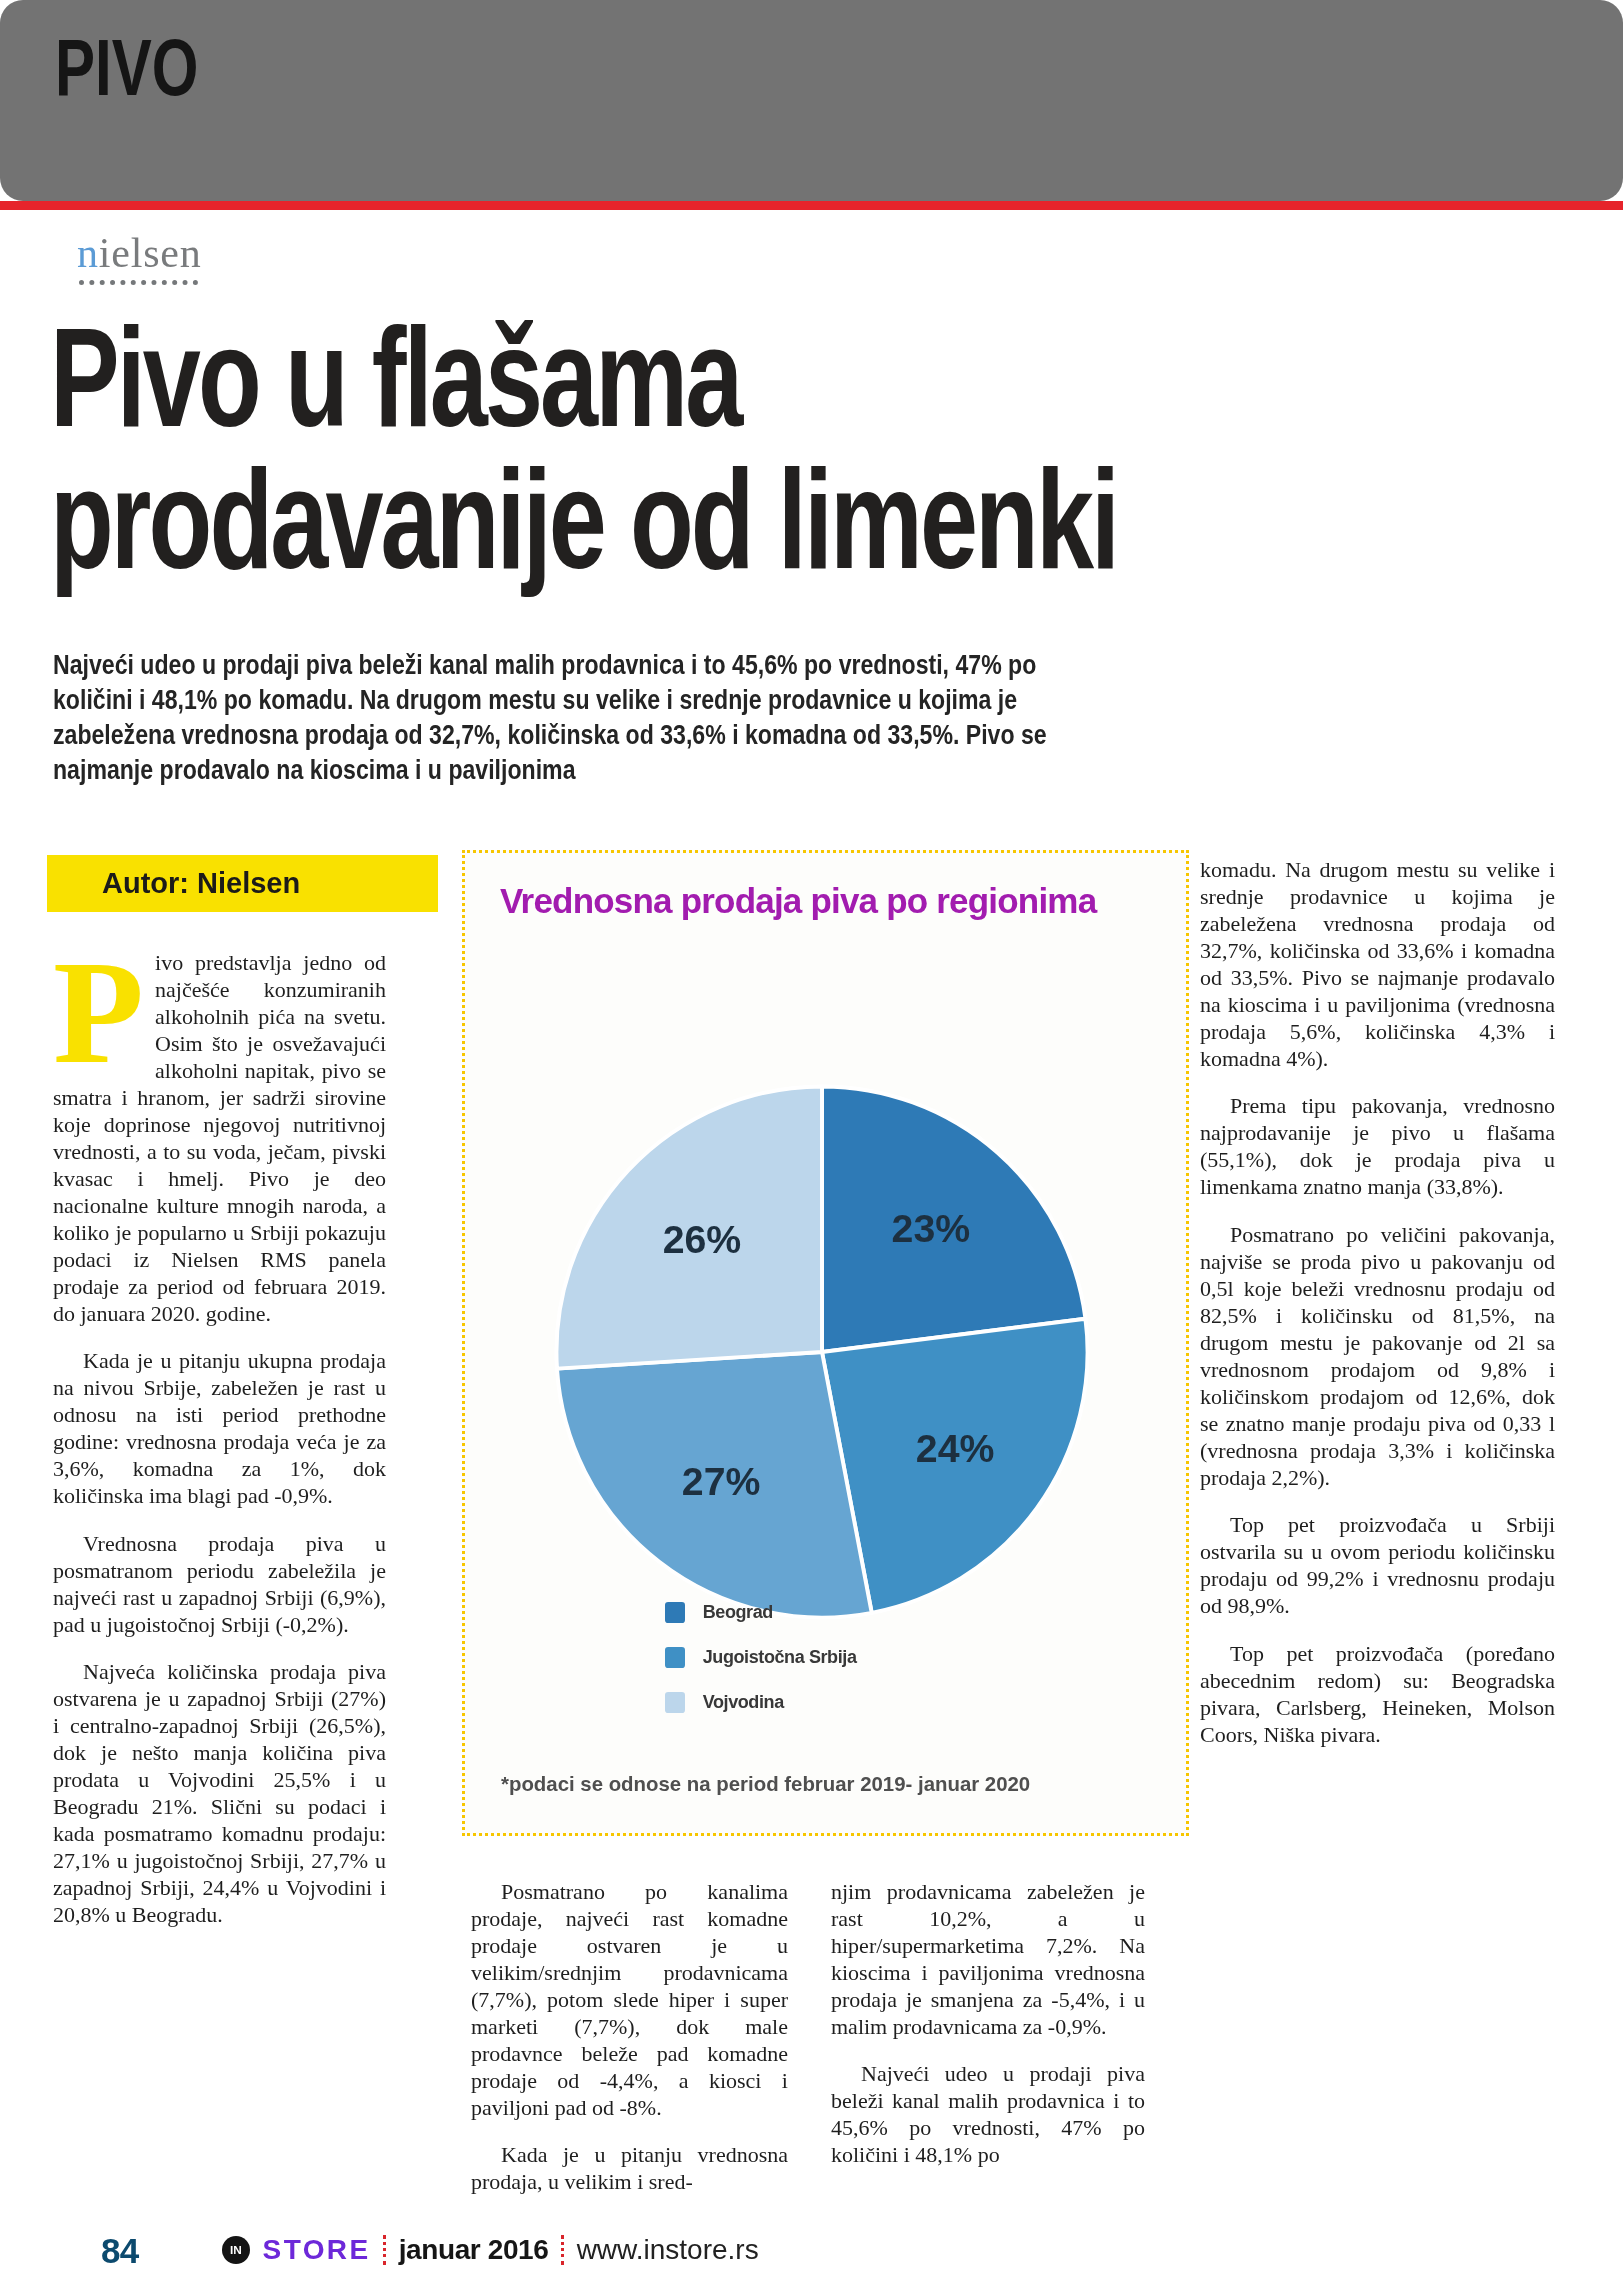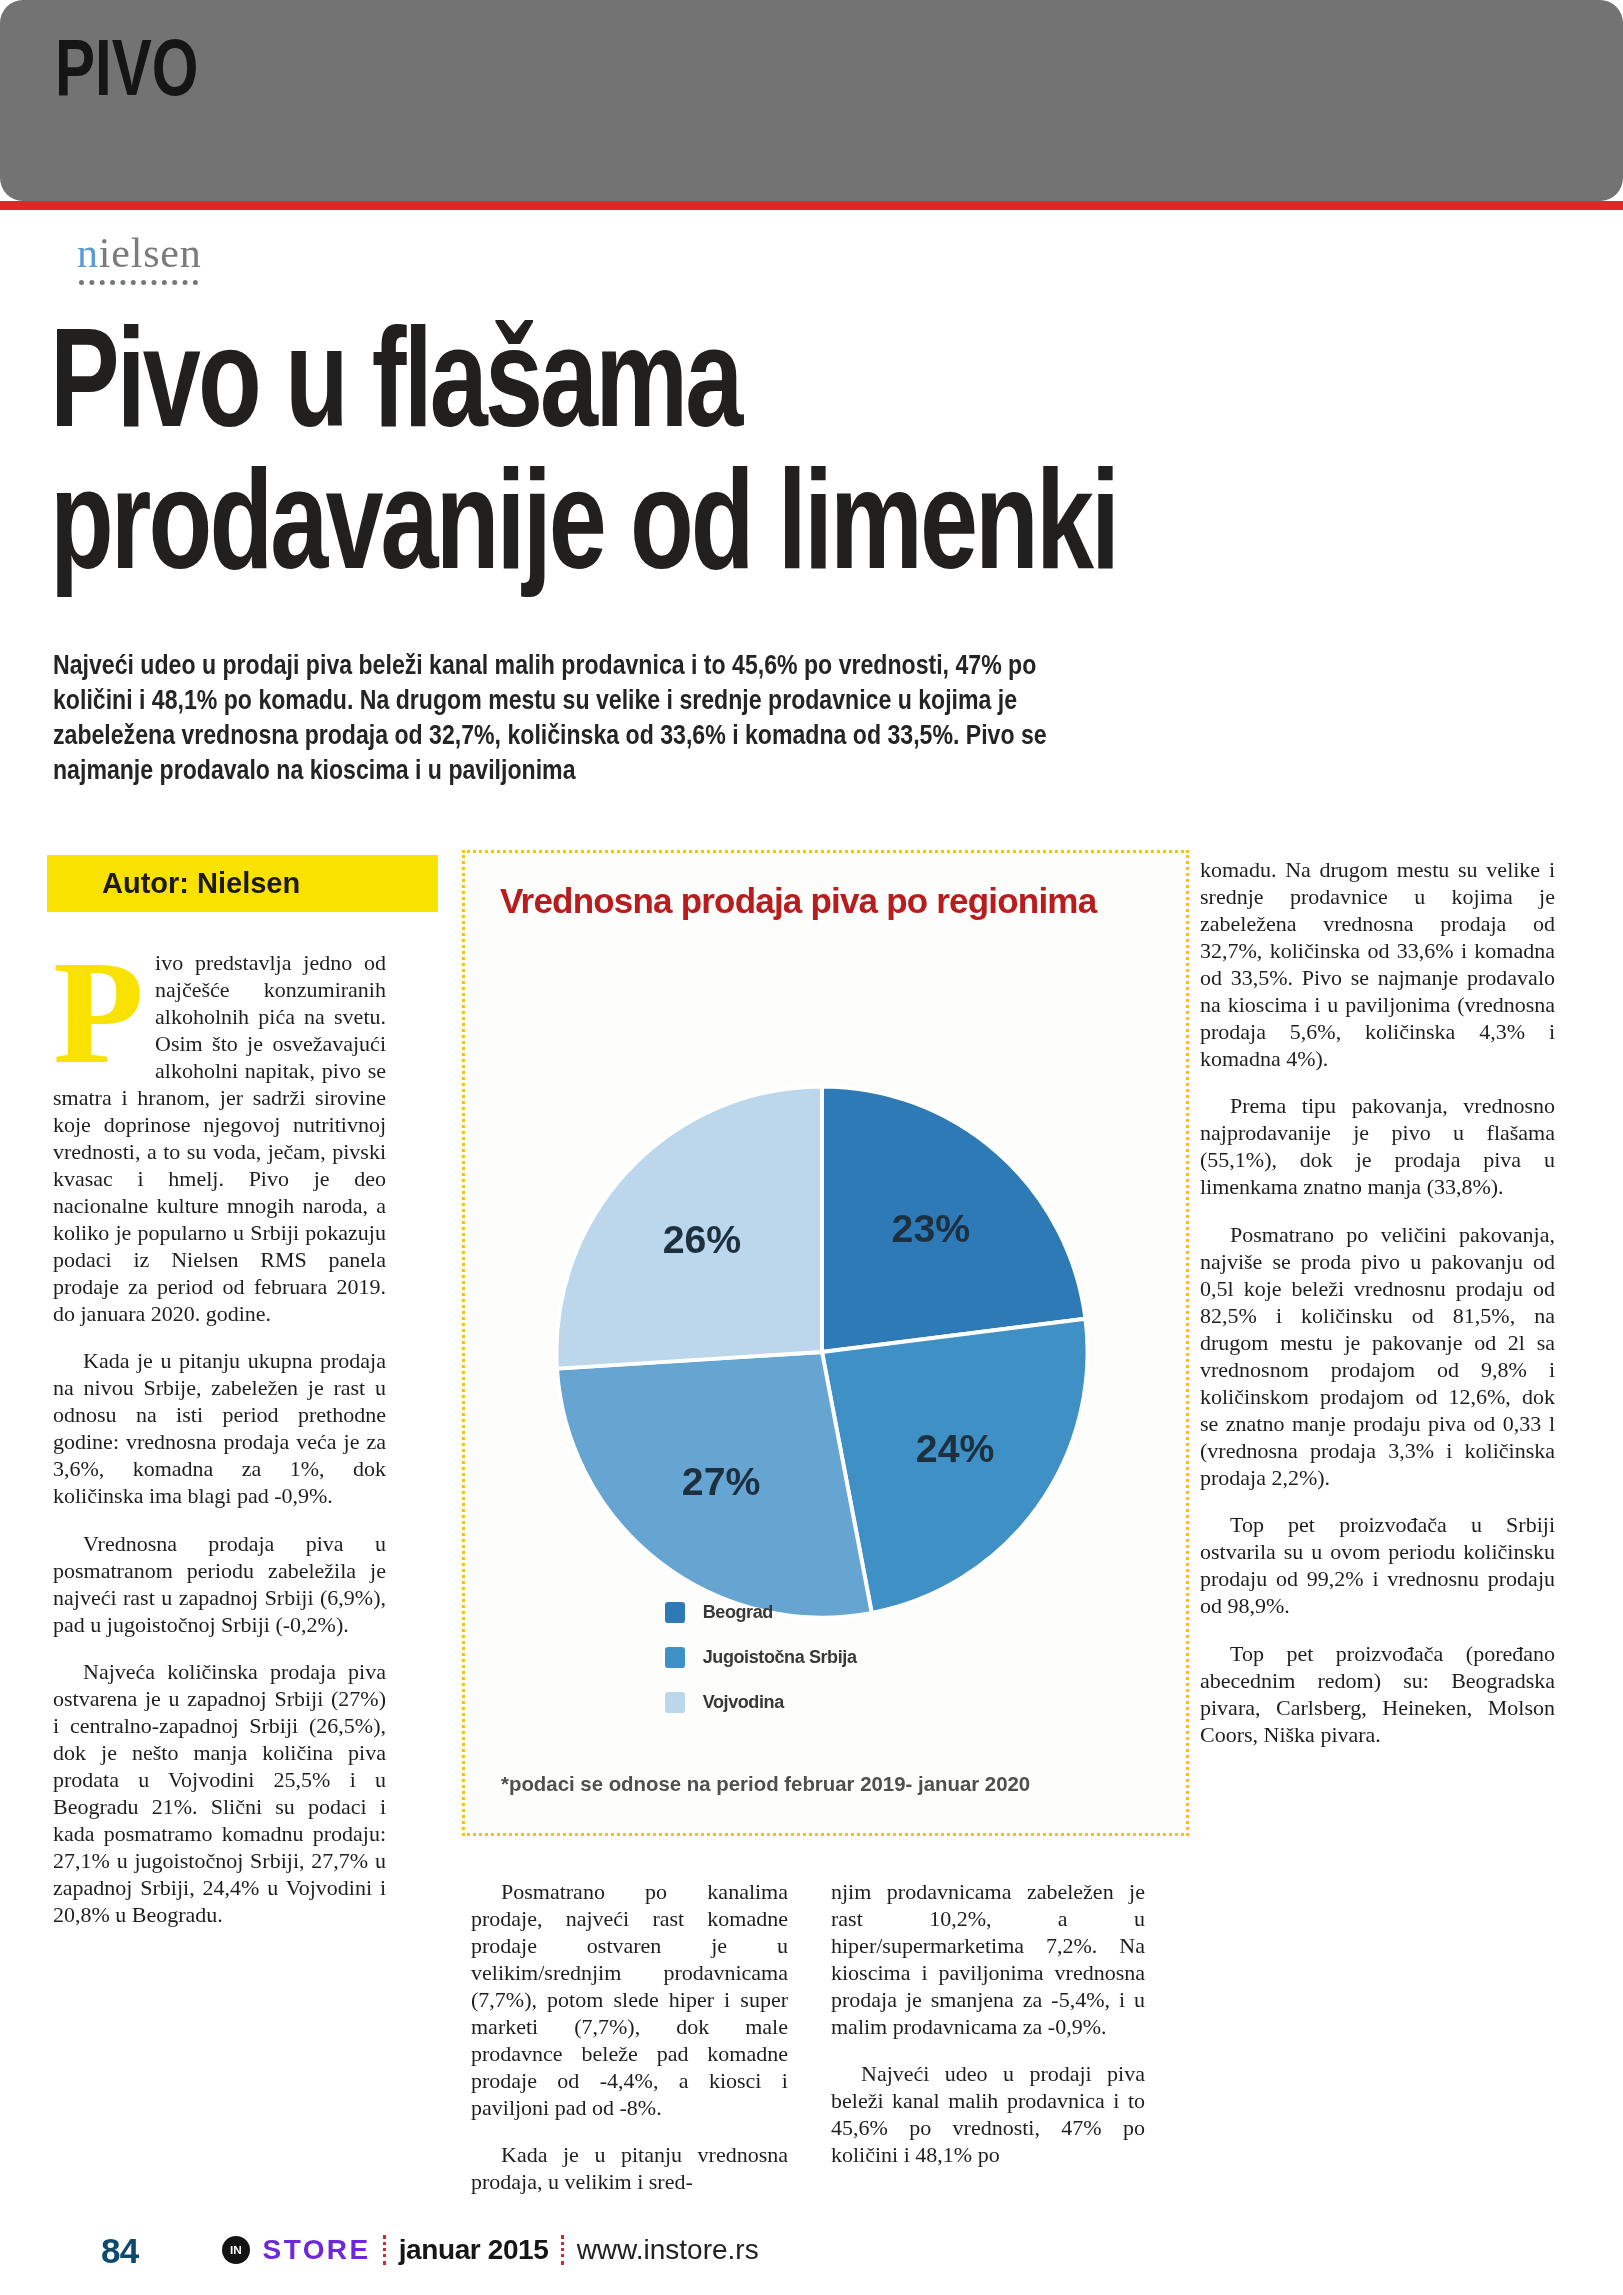--- a/index.html
+++ b/index.html
@@ -56,21 +56,21 @@
     font-size:149px; line-height:116px; color:#F9E100; margin:4.7px 11px 0 0;
   }
 
   
   .chart-box {
     position:absolute; left:462px; top:850px; width:727px; height:986px;
     border:3.9px dotted #F7C600; background:#FDFDFB; box-sizing:border-box;
   }
   .chart-title {
     position:absolute; left:35px; top:28px; font-size:35px; font-weight:700;
-    letter-spacing:-0.8px; color:#b91c1c;
+    letter-spacing:-0.8px; color:#a21caf;
   }
   #pie-svg { position:absolute; left:82px; top:224px; width:550px; height:550px; }
   .pie-label { font-family:"Liberation Sans", sans-serif; font-size:50px; font-weight:700; fill:#1d3040; }
   .legend { position:absolute; left:200px; top:737px; }
   .legend-row { display:flex; align-items:center; height:45px; }
   .legend-swatch { width:20.4px; height:20.4px; border-radius:3.1px; margin-right:17.3px; flex:0 0 auto; }
   .legend-label { font-size:18px; font-weight:700; color:#383838; letter-spacing:-0.4px; }
   .chart-footnote { position:absolute; left:36px; top:920px; font-size:20.4px; font-weight:600; color:#4f4f4f; }
 
   
@@ -165,20 +165,20 @@
     <p class="indent">Top pet proizvođača u Srbiji ostvarila su u ovom periodu količinsku prodaju od 99,2% i vrednosnu prodaju od 98,9%.</p>
     <p class="indent">Top pet proizvođača (poređano abecednim redom) su: Beogradska pivara, Carlsberg, Heineken, Molson Coors, Niška pivara.</p>
   </div>
 
   <div class="footer">
     <div class="page-num">84</div>
     <div class="brand">
       <span class="in-circle">IN</span>
       <span class="store-word">STORE</span>
       <span class="dot-sep"></span>
-      <span class="issue">januar 2015</span>
+      <span class="issue">januar 2016</span>
       <span class="dot-sep"></span>
       <span class="site">www.instore.rs</span>
     </div>
   </div>
 
 </div>
 
 
 </body></html>

